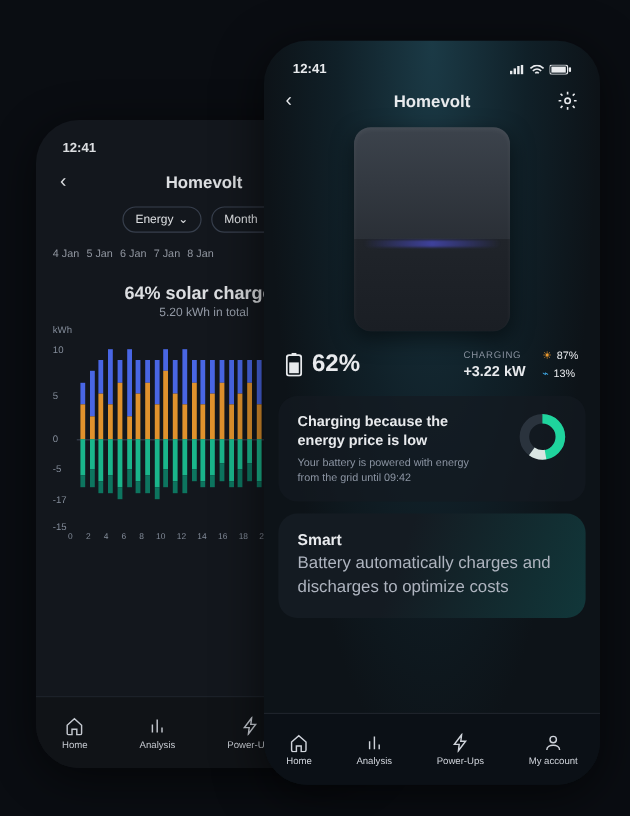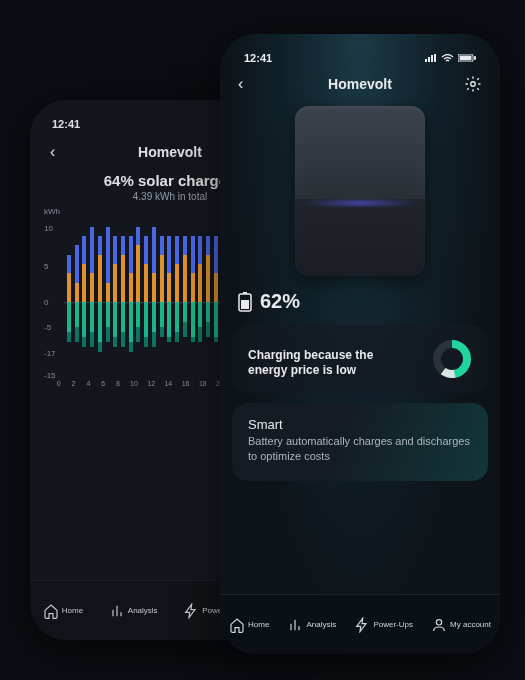--- a/index.html
+++ b/index.html
@@ -61,21 +61,21 @@
   .green { background:#1bbf92; }
   .teal  { background:#0e7b64; }
   .xlabels { display:flex; gap:2px; padding-left:16px; margin-top:2px; }
   .xl { flex:1; font-size:7px; color:#8b94a2; text-align:center; }
 
   .legend { display:flex; flex-wrap:wrap; gap:8px 12px; justify-content:center; margin:12px 6px 0; font-size:9px; color:#cfd3da; }
   .lg { display:flex; align-items:center; gap:4px; }
   .sw { width:8px; height:8px; border-radius:1px; }
 
   .tabbar { position:absolute; bottom:0; left:0; right:0; height:60px; display:flex; justify-content:space-around; align-items:center; background:#111418; border-top:1px solid #1e232b; }
-  .tab { display:flex; flex-direction:row; align-items:center; gap:3px; font-size:8px; color:#cfd3da; }
+  .tab { display:flex; flex-direction:column; align-items:center; gap:3px; font-size:8px; color:#cfd3da; }
   .tab svg { width:16px; height:16px; stroke:#cfd3da; fill:none; stroke-width:1.8; }
 
   
   .phone-home {
     left: 220px; top: 34px;
     width: 280px; height: 620px;
     background: radial-gradient(ellipse at 50% 0%, #1b3a46 0%, #102028 40%, #0d1318 70%);
     padding: 14px 12px 0 12px;
   }
   .hv-header { display:flex; align-items:center; justify-content:center; position:relative; margin:8px 0 14px; }
@@ -102,37 +102,37 @@
   .stat-right { font-size:9px; line-height:1.4; }
   .stat-right .lbl { color:#8b94a2; letter-spacing:0.08em; font-size:8px; }
   .stat-right .kw { font-weight:700; font-size:12px; }
   .mini { display:flex; align-items:center; gap:4px; font-size:9px; }
   .sun { color:#ec9a2f; }
   .bolt { color:#3fa9e6; }
 
   .card {
     background: rgba(20,26,33,0.7);
     border-radius:16px; padding:14px 16px; margin-bottom:10px;
-    display:flex; align-items:flex-end; gap:28px;
+    display:flex; align-items:flex-start; gap:28px;
   }
   .card .txt { flex:1; }
   .card .h { font-weight:700; font-size:12px; line-height:1.3; }
   .card .sub { font-size:9px; color:#8b94a2; margin-top:4px; line-height:1.4; }
   .donut { width:40px; height:40px; }
 
   .row-link { display:flex; align-items:center; gap:10px; background:rgba(20,26,33,0.7); border-radius:14px; padding:12px 16px; margin-bottom:10px; font-size:12px; font-weight:600; }
   .row-link .spacer { flex:1; }
 
   .mode-card {
     background: linear-gradient(110deg, #141b22 40%, #0f4a4a 140%);
     border-radius:16px; padding:12px 16px 16px; margin-bottom:0;
   }
   .mode-card .tag { font-size:8px; color:#8b94a2; letter-spacing:0.1em; }
-  .mode-card .h { font-size:13px; font-weight:400; margin:2px 0 2px; }
-  .mode-card .sub { font-size:11px; color:#aeb4bf; line-height:1.4; }
+  .mode-card .h { font-size:13px; font-weight:700; margin:2px 0 2px; }
+  .mode-card .sub { font-size:14px; color:#aeb4bf; line-height:1.4; }
 
   .phone-home .tabbar { background:#0b1016; }
 
   svg { display:block; }
 </style>
 </head>
 <body>
 
 <div class="phone phone-history">
   <div class="statusbar">
@@ -150,25 +150,42 @@
           <rect x="16" y="2" width="2" height="4" rx="1" fill="#e8eaed"></rect>
         </svg>
     </span>
   </div>
 
   <div class="hist-header">
     <span class="hist-back">‹</span>
     <span class="hist-title">Homevolt</span>
   </div>
 
-
+  <div class="filters">
+    <div class="pill">
+      <span>Energy</span>
+      <span>⌄</span>
+    </div>
+    <div class="pill">
+      <span>Month</span>
+      <span>⌄</span>
+    </div>
+  </div>
+
+  <div class="dates">
+    <span>4 Jan</span>
+    <span>5 Jan</span>
+    <span>6 Jan</span>
+    <span>7 Jan</span>
+    <span>8 Jan</span>
+  </div>
 
   <div class="summary">
     <div class="big">64% solar charged</div>
-    <div class="small">4.39 kWh in total</div>
+    <div class="small">5.20 kWh in total</div>
   </div>
 
   <div class="chart">
     <span class="ylab" style="top:2%">kWh</span>
     <span class="ylab" style="top:12%">10</span>
     <span class="ylab" style="top:34%">5</span>
     <span class="ylab" style="top:55%">0</span>
     <span class="ylab" style="top:70%">-5</span>
     <span class="ylab" style="top:85%">-17</span>
     <span class="ylab" style="top:98%">-15</span>
@@ -575,25 +592,44 @@
 
   <div class="stats">
     <div class="stat-left">
       <svg width="14" height="20" viewBox="0 0 14 20">
           <rect x="1" y="2" width="12" height="17" rx="2" fill="none" stroke="#e8eaed" stroke-width="1.5"></rect>
           <rect x="5" y="0" width="4" height="2" fill="#e8eaed"></rect>
           <rect x="3" y="8" width="8" height="9" fill="#e8eaed"></rect>
         </svg>
       <span class="pct">62%</span>
     </div>
+    <div class="stat-right">
+      <div style="display:flex;gap:14px;align-items:flex-start;">
+        <div>
+          <div class="lbl">CHARGING</div>
+          <div class="kw">+3.22 kW</div>
+        </div>
+        <div style="display:flex;flex-direction:column;gap:2px;">
+          <div class="mini">
+              <span class="sun">☀</span>
+              <span>87%</span>
+            </div>
+          <div class="mini">
+              <span class="bolt">⌁</span>
+              <span>13%</span>
+            </div>
+        </div>
+      </div>
+    </div>
   </div>
 
   <div class="card">
     <div class="txt">
       <div class="h">Charging because the energy price is low</div>
+      <div class="sub">Your battery is powered with energy from the grid until 09:42</div>
     </div>
     <svg class="donut" viewBox="0 0 40 40">
       <circle cx="20" cy="20" r="15" fill="none" stroke="#2a333d" stroke-width="8"></circle>
       <circle cx="20" cy="20" r="15" fill="none" stroke="#1fd49d" stroke-width="8" stroke-dasharray="47 47" transform="rotate(-90 20 20)"></circle>
       <circle cx="20" cy="20" r="15" fill="none" stroke="#d9e5e2" stroke-width="8" stroke-dasharray="12 82" transform="rotate(80 20 20)"></circle>
     </svg>
   </div>
 
 
   <div class="mode-card">

